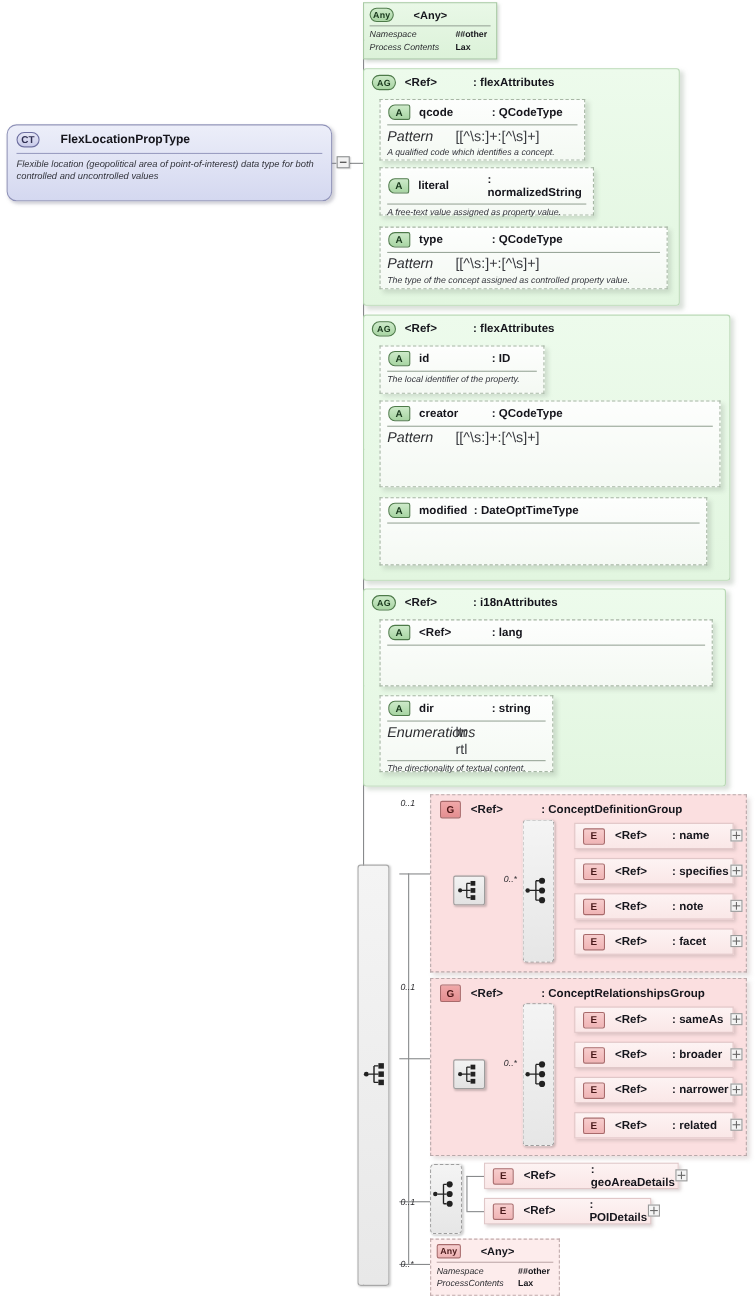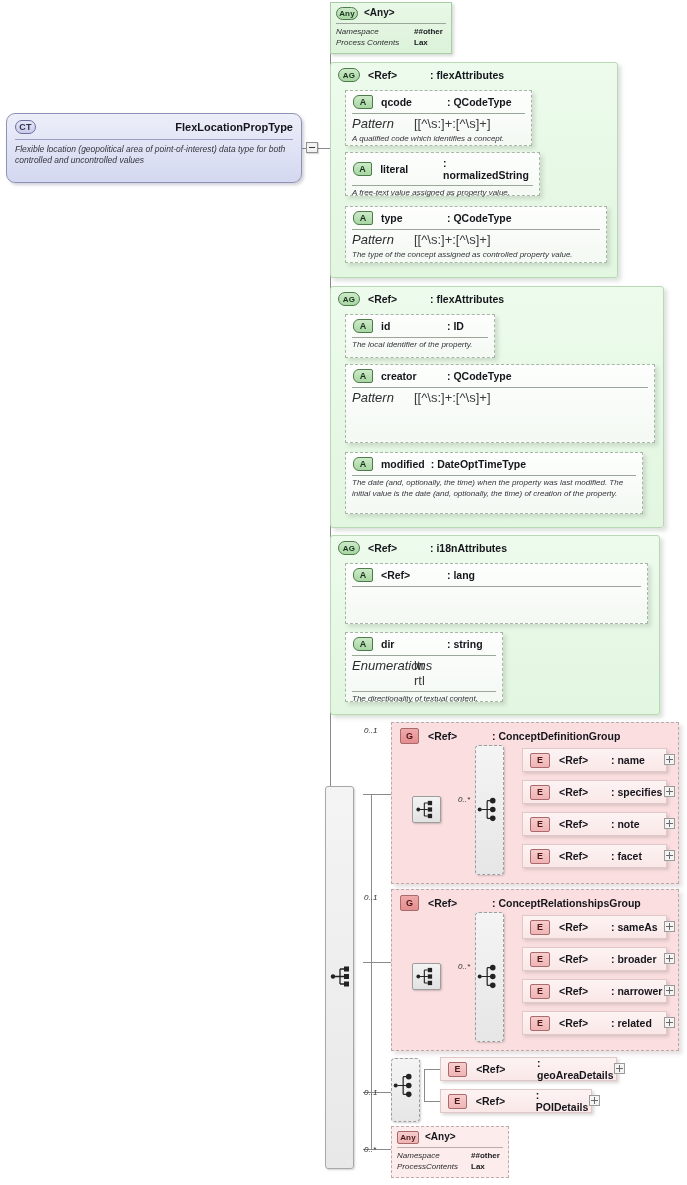--- a/index.html
+++ b/index.html
@@ -18,21 +18,21 @@
   .ln.h{height:1px;}
   .ln.v{width:1px;}
 
   
   .ct-box{
     background:linear-gradient(180deg,#eceef9 0%,#dfe2f4 55%,#d4d8f0 100%);
     border:1px solid #8f92b8;border-radius:9px;
     box-shadow:2px 2px 3px rgba(120,120,140,.35);
     padding:0;
   }
-  .ct-title{display:flex;align-items:center;gap:19px;padding:6px 8px 5px 8px;justify-content:space-between;}
+  .ct-title{display:flex;align-items:center;gap:19px;padding:6px 8px 5px 8px;}
   .badge{
     display:inline-flex;align-items:center;justify-content:center;
     font-size:9px;font-weight:bold;letter-spacing:.2px;
     box-sizing:border-box;
   }
   .badge.ct{width:21px;height:14px;border:1px solid #6d6fa0;border-radius:7px;
     background:linear-gradient(180deg,#e6e7f6,#c9cbea);color:#303052;}
   .ct-name{font-size:11px;font-weight:bold;color:#15151c;}
   .ct-hr{height:1px;background:#9b9ec2;margin:0 8px;}
   .ct-doc{font-size:8.5px;font-style:italic;color:#33343c;padding:4px 8px 7px 8px;line-height:1.35;}
@@ -58,21 +58,21 @@
 
   
   .anybox-green{
     background:linear-gradient(180deg,#e9f8e7,#dcf2d9);
     border:1px solid #a9cba5;
     box-shadow:2px 2px 3px rgba(150,165,150,.4);
   }
   .anybox-pink{
     background:#fdecec;border:1px dashed #c0aaab;
   }
-  .any-head{display:flex;align-items:flex-start;gap:6px;padding:4px 6px 3px 5px;}
+  .any-head{display:flex;align-items:flex-end;gap:18px;padding:4px 6px 3px 5px;}
   .badge.any-g{width:22px;height:13px;border:1px solid #4d7a49;border-radius:7px;
     background:linear-gradient(180deg,#cdeac9,#a8d5a3);color:#16351a;font-size:8px;}
   .badge.any-p{width:22px;height:13px;border:1px solid #a86a6b;border-radius:2px;
     background:linear-gradient(180deg,#f6cdcd,#eeb3b4);color:#4a1a1b;font-size:8px;}
   .any-title{font-size:10px;font-weight:bold;color:#15151c;}
   .any-hr{height:1px;background:#9aa79a;margin:0 5px;}
   .any-hr.p{background:#bfa9aa;}
   .kv{display:flex;font-size:8px;padding:0 5px;line-height:1.35;}
   .kv .k{font-style:italic;color:#2c2d31;width:78px;flex:0 0 78px;}
   .kv .v{font-weight:bold;color:#17171c;}
@@ -315,21 +315,20 @@
     </div>
   </div>
 
   <div class="acard" style="left:345px;top:452px;width:298px;height:62px;">
     <div class="acard-head">
       <span class="badge a">A</span>
       <span class="a-name" style="width:auto;display:inline-block;margin-right:6px;">modified</span>
       <span class="a-type">: DateOptTimeType</span>
     </div>
     <div class="acard-hr"></div>
-    <div class="adoc">The date (and, optionally, the time) when the property was last modified. The initial value is the date (and, optionally, the time) of creation of the property.</div>
   </div>
 
   <div class="abs grp-green" style="left:330px;top:535px;width:330px;height:180px;">
     <div class="ag-head">
       <span class="badge ag">AG</span>
       <span class="ref-tok" style="width:62px;display:inline-block;">&lt;Ref&gt;</span>
       <span class="type-tok">: i18nAttributes</span>
     </div>
   </div>
 

